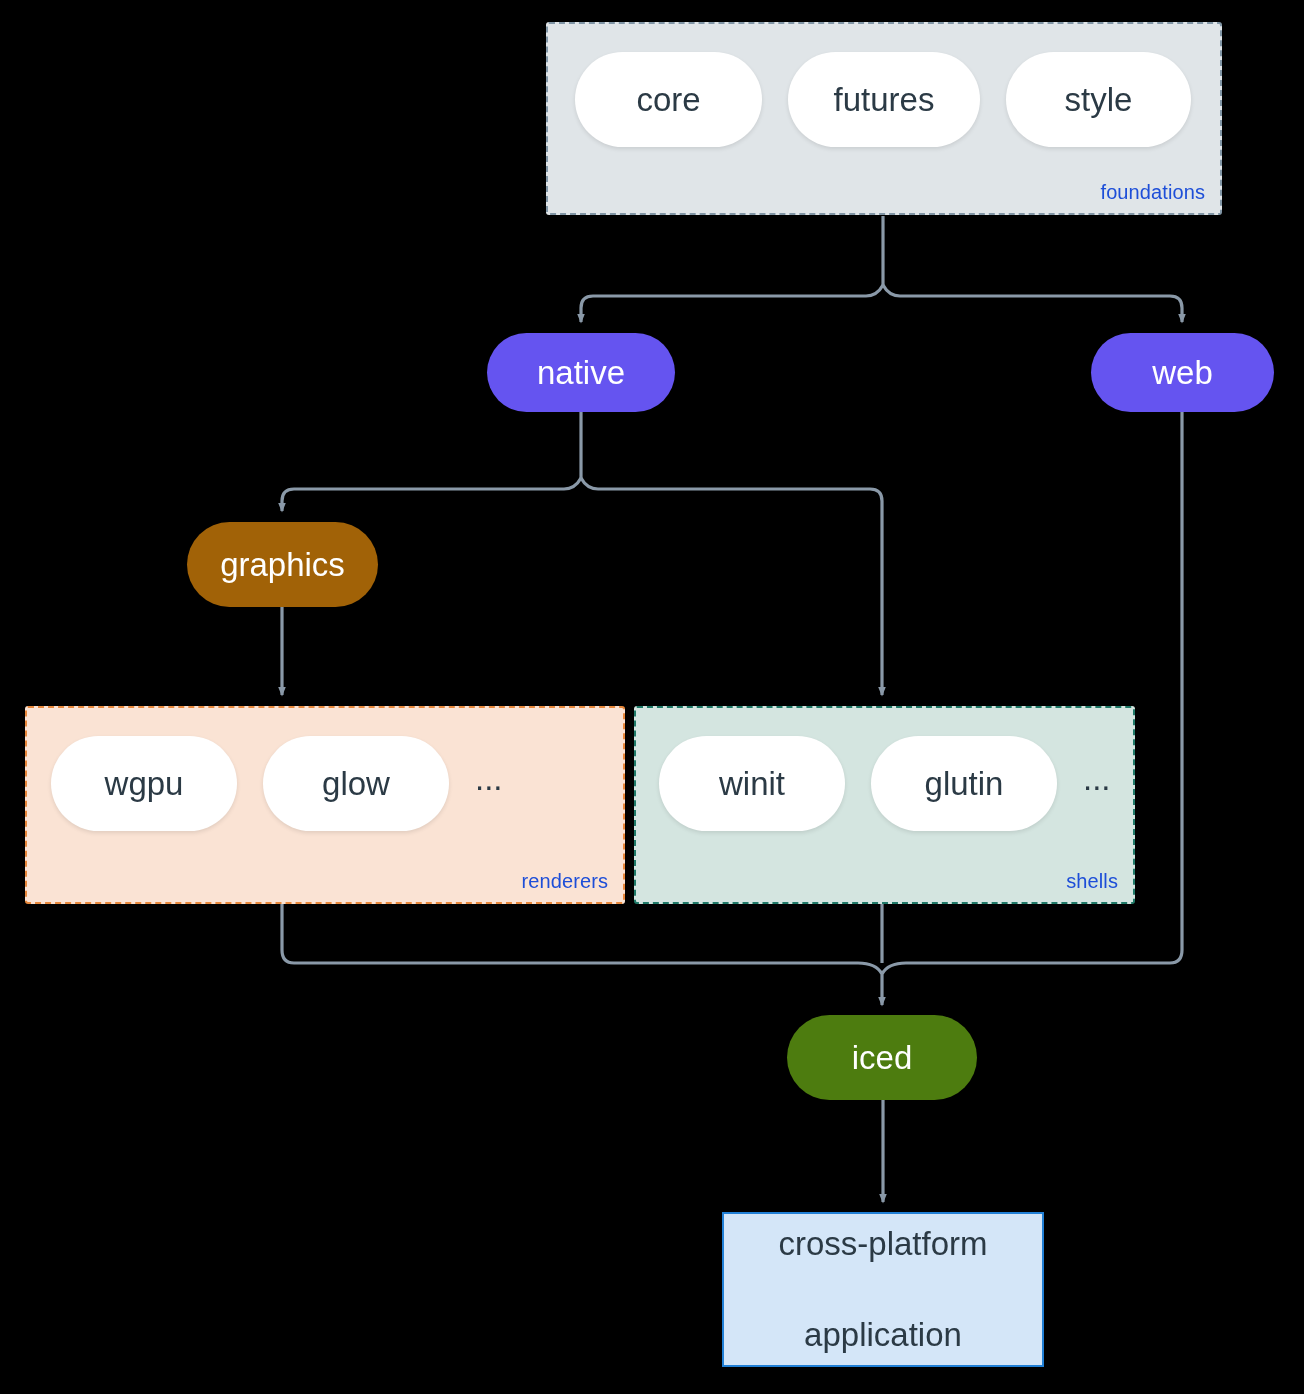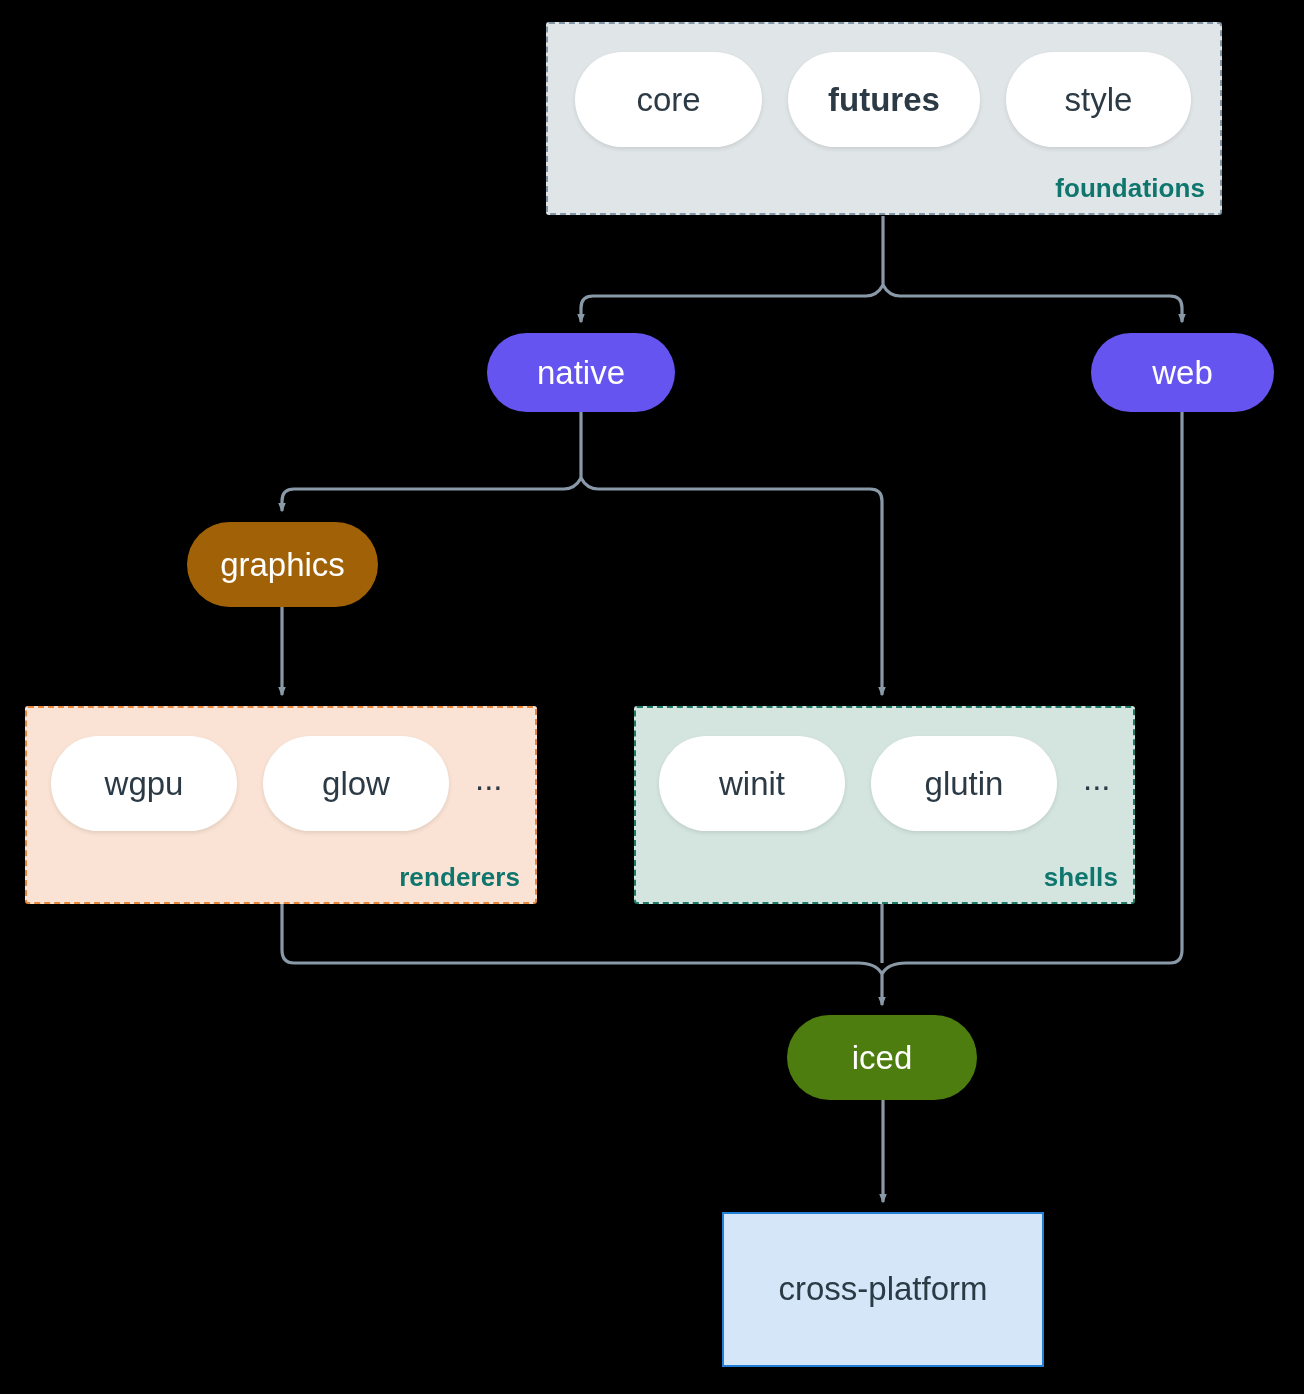--- a/index.html
+++ b/index.html
@@ -26,25 +26,24 @@
 
   
   .cluster {
     position: absolute;
     box-sizing: border-box;
   }
   .cluster-label {
     position: absolute;
     right: 15px;
     bottom: 9px;
-    font-size: 26px;
-    color: #0f766e;
+    font-size: 20px;
+    color: #1d4ed8;
     letter-spacing: 0.1px;
     white-space: nowrap;
-    font-weight: bold;
   }
   .cluster-pills {
     position: absolute;
     display: flex;
     align-items: center;
   }
 
   #cluster-foundations {
     left: 546px;
     top: 22px;
@@ -55,21 +54,21 @@
     border-radius: 3px;
   }
   #cluster-foundations .cluster-pills {
     left: 27px;
     top: 28px;
   }
 
   #cluster-renderers {
     left: 25px;
     top: 706px;
-    width: 512px;
+    width: 600px;
     height: 198px;
     background: #fae3d4;
     border: 2px dashed #e8883b;
     border-radius: 3px;
   }
   #cluster-renderers .cluster-pills {
     left: 24px;
     top: 28px;
   }
 
@@ -96,21 +95,21 @@
     align-items: center;
     justify-content: center;
     font-size: 33px;
     color: #2b3a45;
     box-shadow: 0 2px 4px rgba(0,0,0,0.10);
     margin-right: 26px;
     box-sizing: border-box;
     padding: 8px 10px;
   }
   .pill-w-core    { width: 187px; }
-  .pill-w-futures { width: 192px; font-weight: bold; }
+  .pill-w-futures { width: 192px; }
   .pill-w-style   { width: 185px; margin-right: 0; }
   .pill-w-wgpu    { width: 186px; }
   .pill-w-glow    { width: 186px; }
   .pill-w-winit   { width: 186px; }
   .pill-w-glutin  { width: 186px; }
 
   .ellipsis {
     font-size: 33px;
     color: #2b3a45;
     line-height: 1;
@@ -242,15 +241,16 @@
       <div class="pill pill-w-glutin">glutin</div>
       <div class="ellipsis">...</div>
     </div>
     <div class="cluster-label">shells</div>
   </div>
 
   <div class="node" id="node-iced">iced</div>
 
   <div id="node-app">
     <div>cross-platform</div>
+    <div>application</div>
   </div>
 
 </div>
 
 </body></html>

